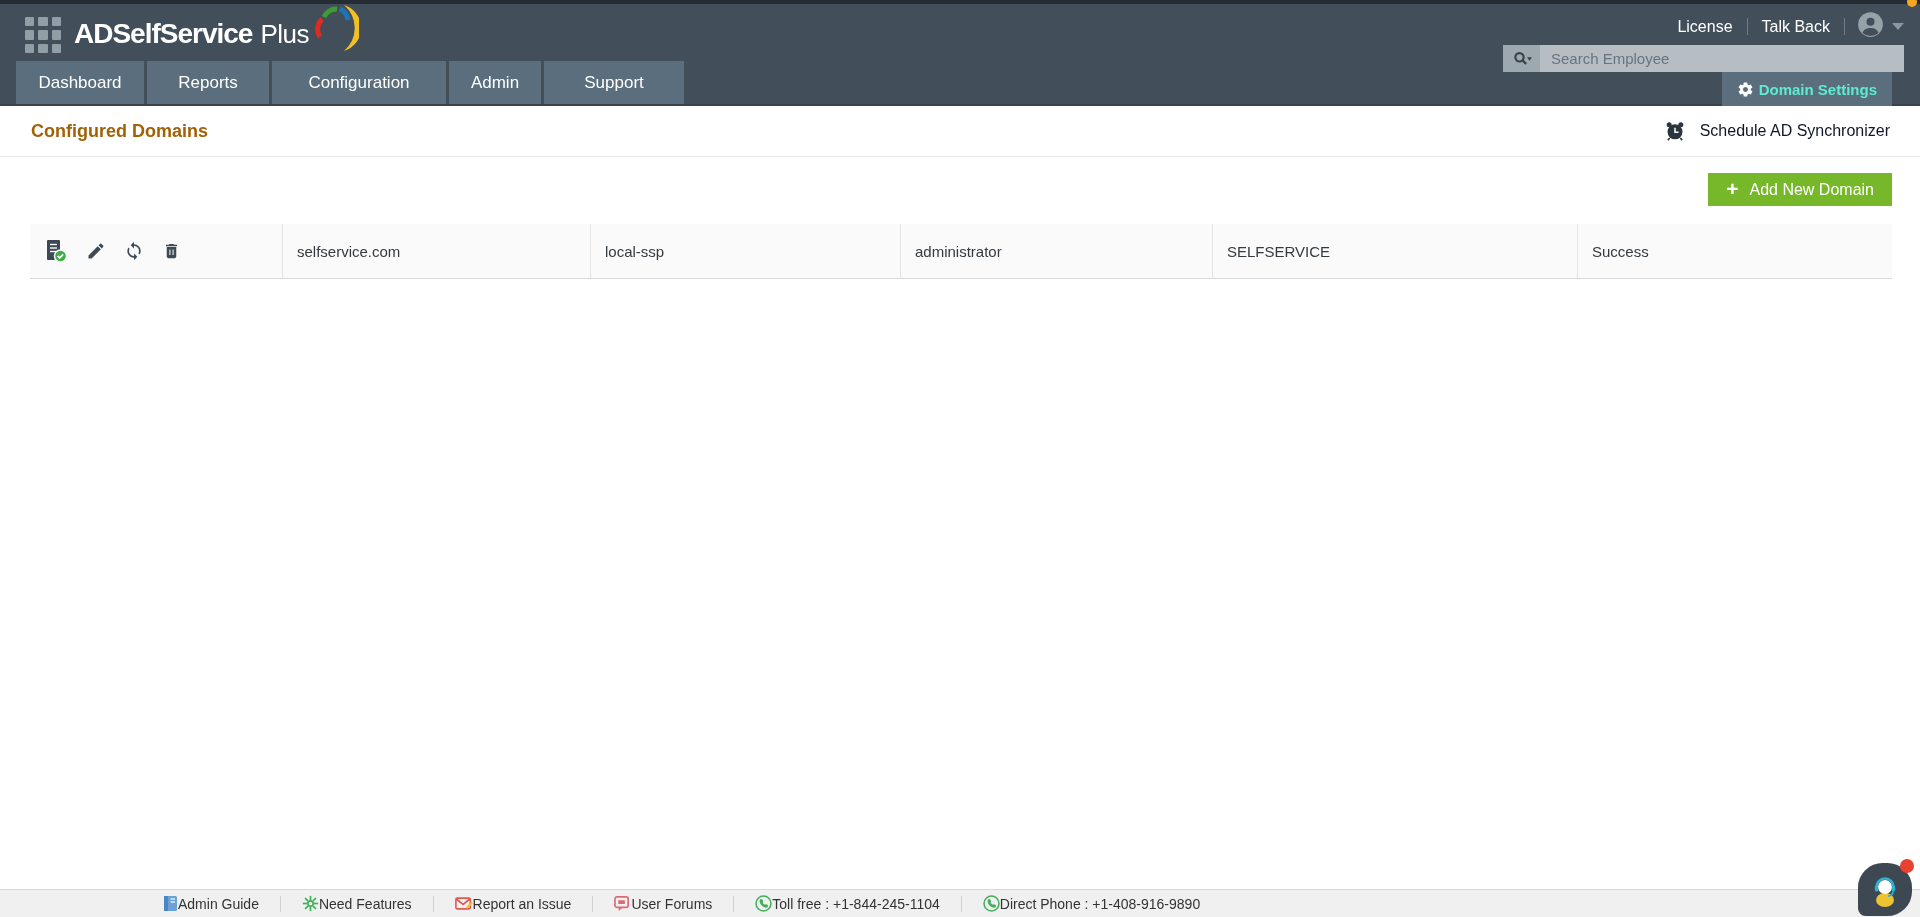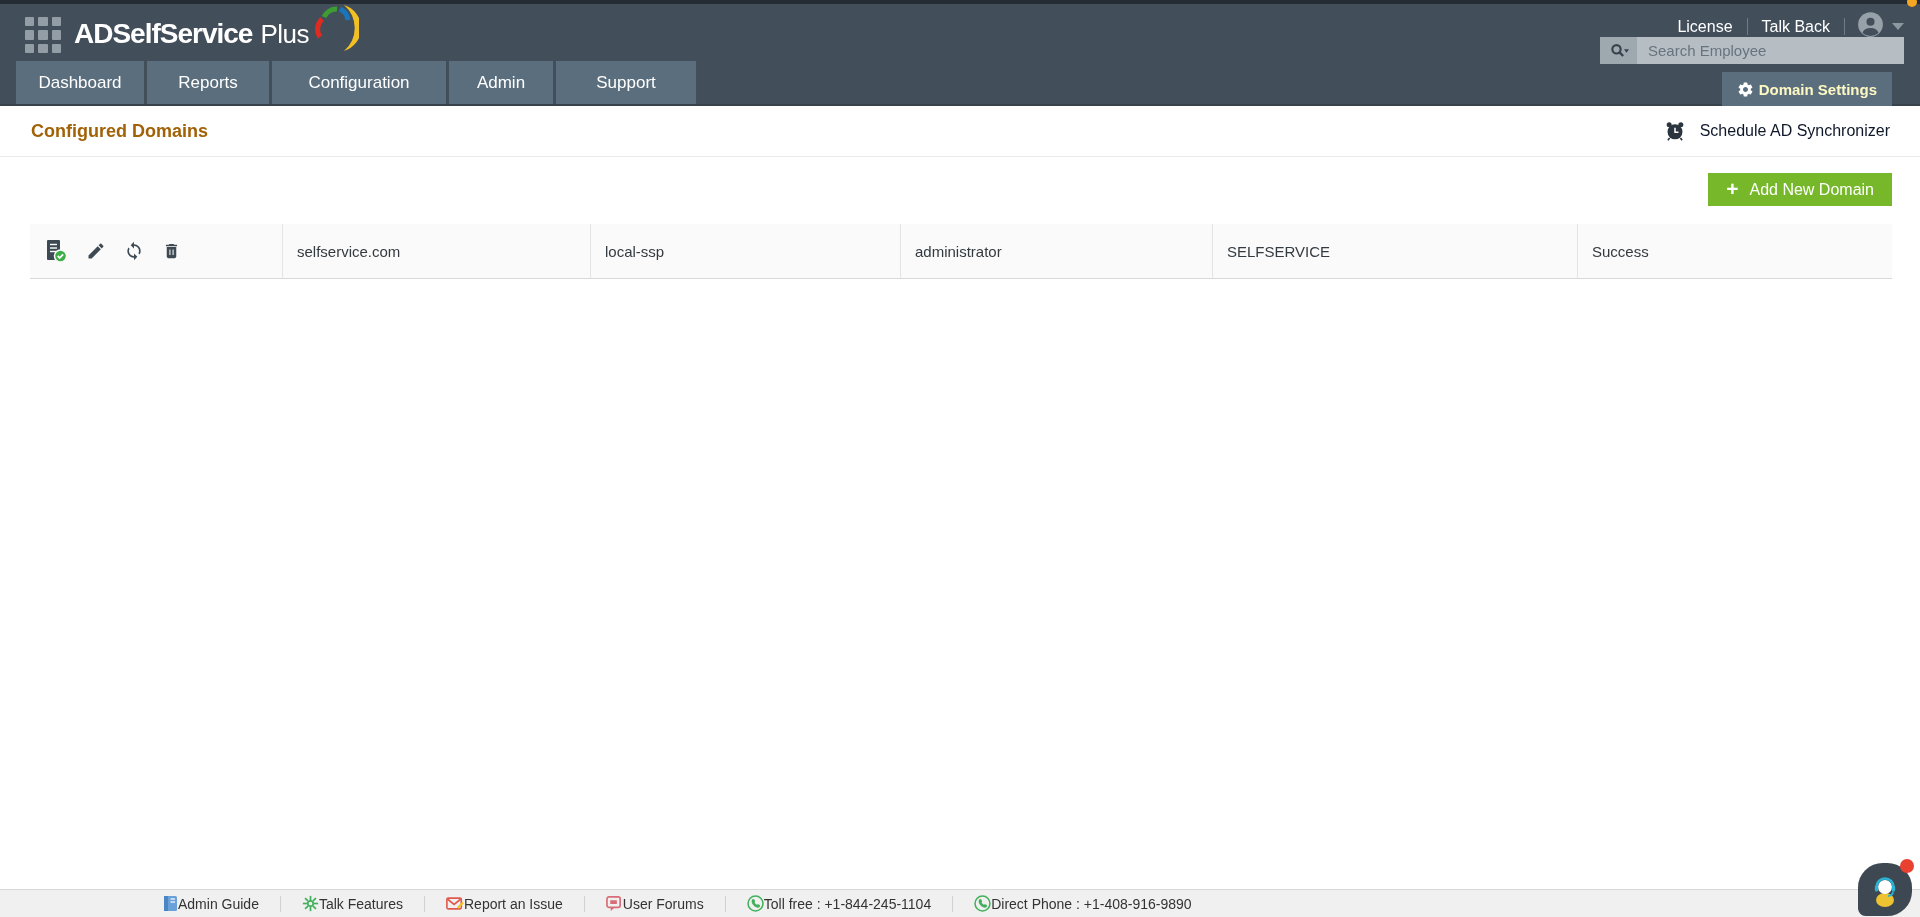--- a/index.html
+++ b/index.html
@@ -17,30 +17,30 @@
   .brand-bold { font-size:28px; font-weight:bold; letter-spacing:-1px; }
   .brand-light { font-size:26px; font-weight:300; margin-left:8px; letter-spacing:-0.5px; }
   .logo-arc { margin-left:-2px; margin-top:-8px; }
 
   .top-links { position:absolute; top:7px; right:16px; display:flex; align-items:center; color:#fff; font-size:16px; }
   .top-link { padding:0 14px; cursor:pointer; white-space:nowrap; }
   .tl-sep { width:1px; height:17px; background:#707b84; }
   .avatar-wrap { display:flex; align-items:center; margin-left:12px; cursor:pointer; }
   .caret-down { width:0; height:0; border-left:6px solid transparent; border-right:6px solid transparent; border-top:7px solid #8d979e; margin-left:8px; }
 
-  .search-box { position:absolute; top:33px; right:16px; width:304px; height:27px; display:flex;border-radius:8px; }
+  .search-box { position:absolute; top:41px; right:16px; width:401px; height:27px; display:flex;border-radius:8px; }
   .search-icon-cell { width:37px; background:#9ea8af; display:flex; align-items:center; justify-content:center; cursor:pointer; }
   .search-input { flex:1; background:#b6bec3; border:none; outline:none; padding:0 11px; font-size:15px; color:#37424c; font-family:"Liberation Sans", sans-serif; }
   .search-input::placeholder { color:#67737e; opacity:1; }
 
-  .domain-settings-btn { position:absolute; right:28px; top:68px; height:34px; background:#5a6e7d; color:#fef9c3; border:none; display:flex; align-items:center; gap:5px; padding:0 15px; font-size:15px; font-weight:bold; cursor:pointer; font-family:"Liberation Sans", sans-serif; }
+  .domain-settings-btn { position:absolute; right:28px; top:68px; height:34px; background:#5a6e7d; color:#5eead4; border:none; display:flex; align-items:center; gap:5px; padding:0 15px; font-size:15px; font-weight:bold; cursor:pointer; font-family:"Liberation Sans", sans-serif; }
 
   .tabs { position:absolute; left:16px; bottom:0; height:43px; display:flex; gap:3px; }
   .tab { background:#5a6e7d; color:#fff; font-size:17px; display:flex; align-items:center; justify-content:center; cursor:pointer; white-space:nowrap; }
-  .tab.w1{width:128px;} .tab.w2{width:122px;} .tab.w3{width:174px;} .tab.w4{width:104px;} .tab.w5{width:140px;}
+  .tab.w1{width:128px;} .tab.w2{width:122px;} .tab.w3{width:174px;} .tab.w4{width:92px;} .tab.w5{width:140px;}
 
   
   .page-head { display:flex; justify-content:space-between; align-items:center; height:51px; padding:0 30px 0 31px; border-bottom:1px solid #e9e9e9; }
   .page-title { font-size:18px; font-weight:bold; color:#a16207; }
   .schedule-link { display:flex; align-items:center; gap:15px; font-size:16px; color:#0f172a; cursor:pointer; }
 
   .toolbar { display:flex; justify-content:flex-end; padding:16px 28px 18px 28px; }
   .add-btn { background:#76b82a; border:none; color:#fff; font-size:16px; height:33px; padding:0 18px; display:flex; align-items:center; gap:11px; cursor:pointer; font-family:"Liberation Sans", sans-serif; }
   .add-plus { font-size:21px; font-weight:bold; line-height:1; margin-top:-2px; }
 
@@ -223,21 +223,21 @@
           <line x1="10" y1="14" x2="10" y2="19"></line>
         <line x1="1" y1="10" x2="6" y2="10"></line>
           <line x1="14" y1="10" x2="19" y2="10"></line>
         <line x1="3.6" y1="3.6" x2="7" y2="7"></line>
           <line x1="13" y1="13" x2="16.4" y2="16.4"></line>
         <line x1="16.4" y1="3.6" x2="13" y2="7"></line>
           <line x1="7" y1="13" x2="3.6" y2="16.4"></line>
       </g>
       <circle cx="10" cy="10" r="3.2" fill="none" stroke="#43b05c" stroke-width="2"></circle>
     </svg>
-    <span>Talk Features</span>
+    <span>Need Features</span>
   </div>
   <div class="f-sep"></div>
   <div class="f-item">
     <svg width="18" height="15" viewBox="0 0 20 16">
       <rect x="1" y="2" width="16" height="12" rx="1.5" fill="none" stroke="#e05a4e" stroke-width="1.8"></rect>
       <path d="M1.5 3 L9 9 L16.5 3" fill="none" stroke="#e05a4e" stroke-width="1.8"></path>
       <line x1="13" y1="13" x2="19" y2="7" stroke="#f2bf24" stroke-width="2.4"></line>
     </svg>
     <span>Report an Issue</span>
   </div>

